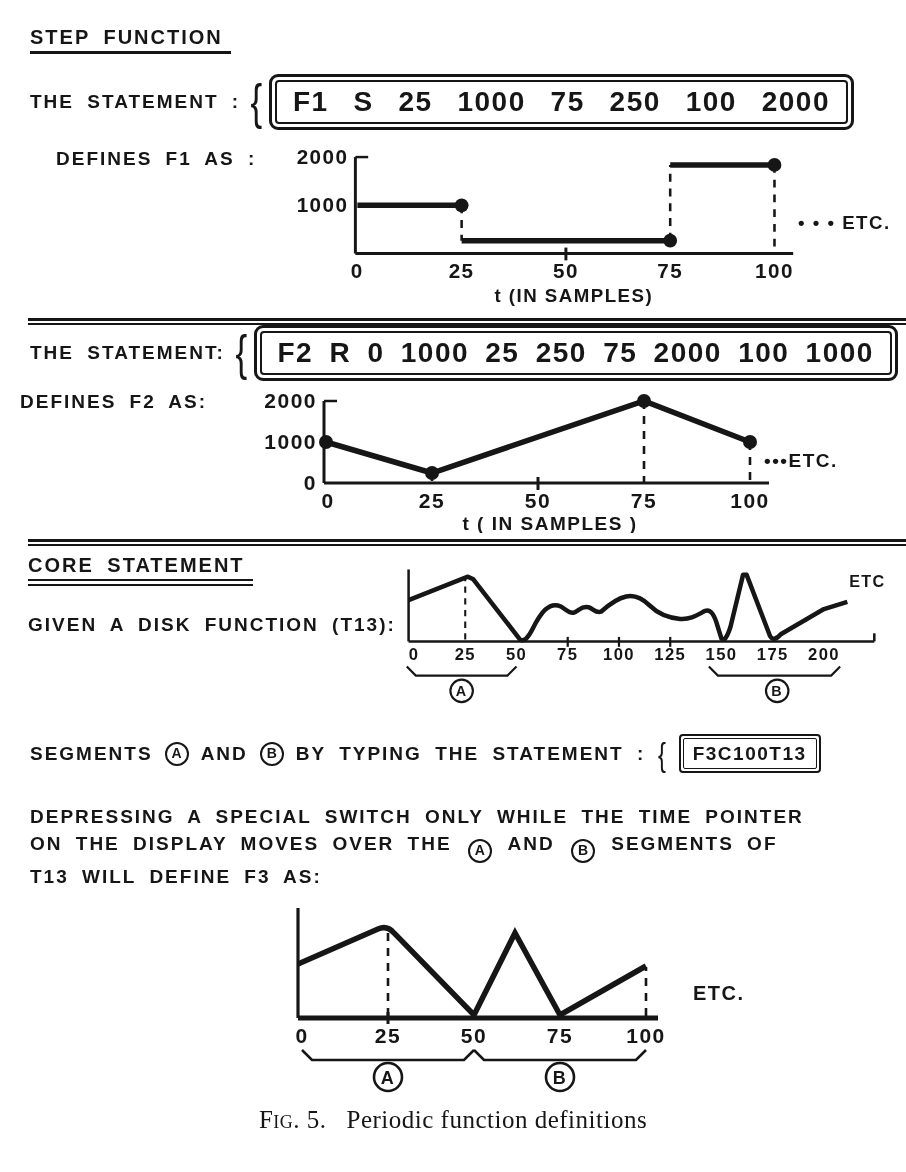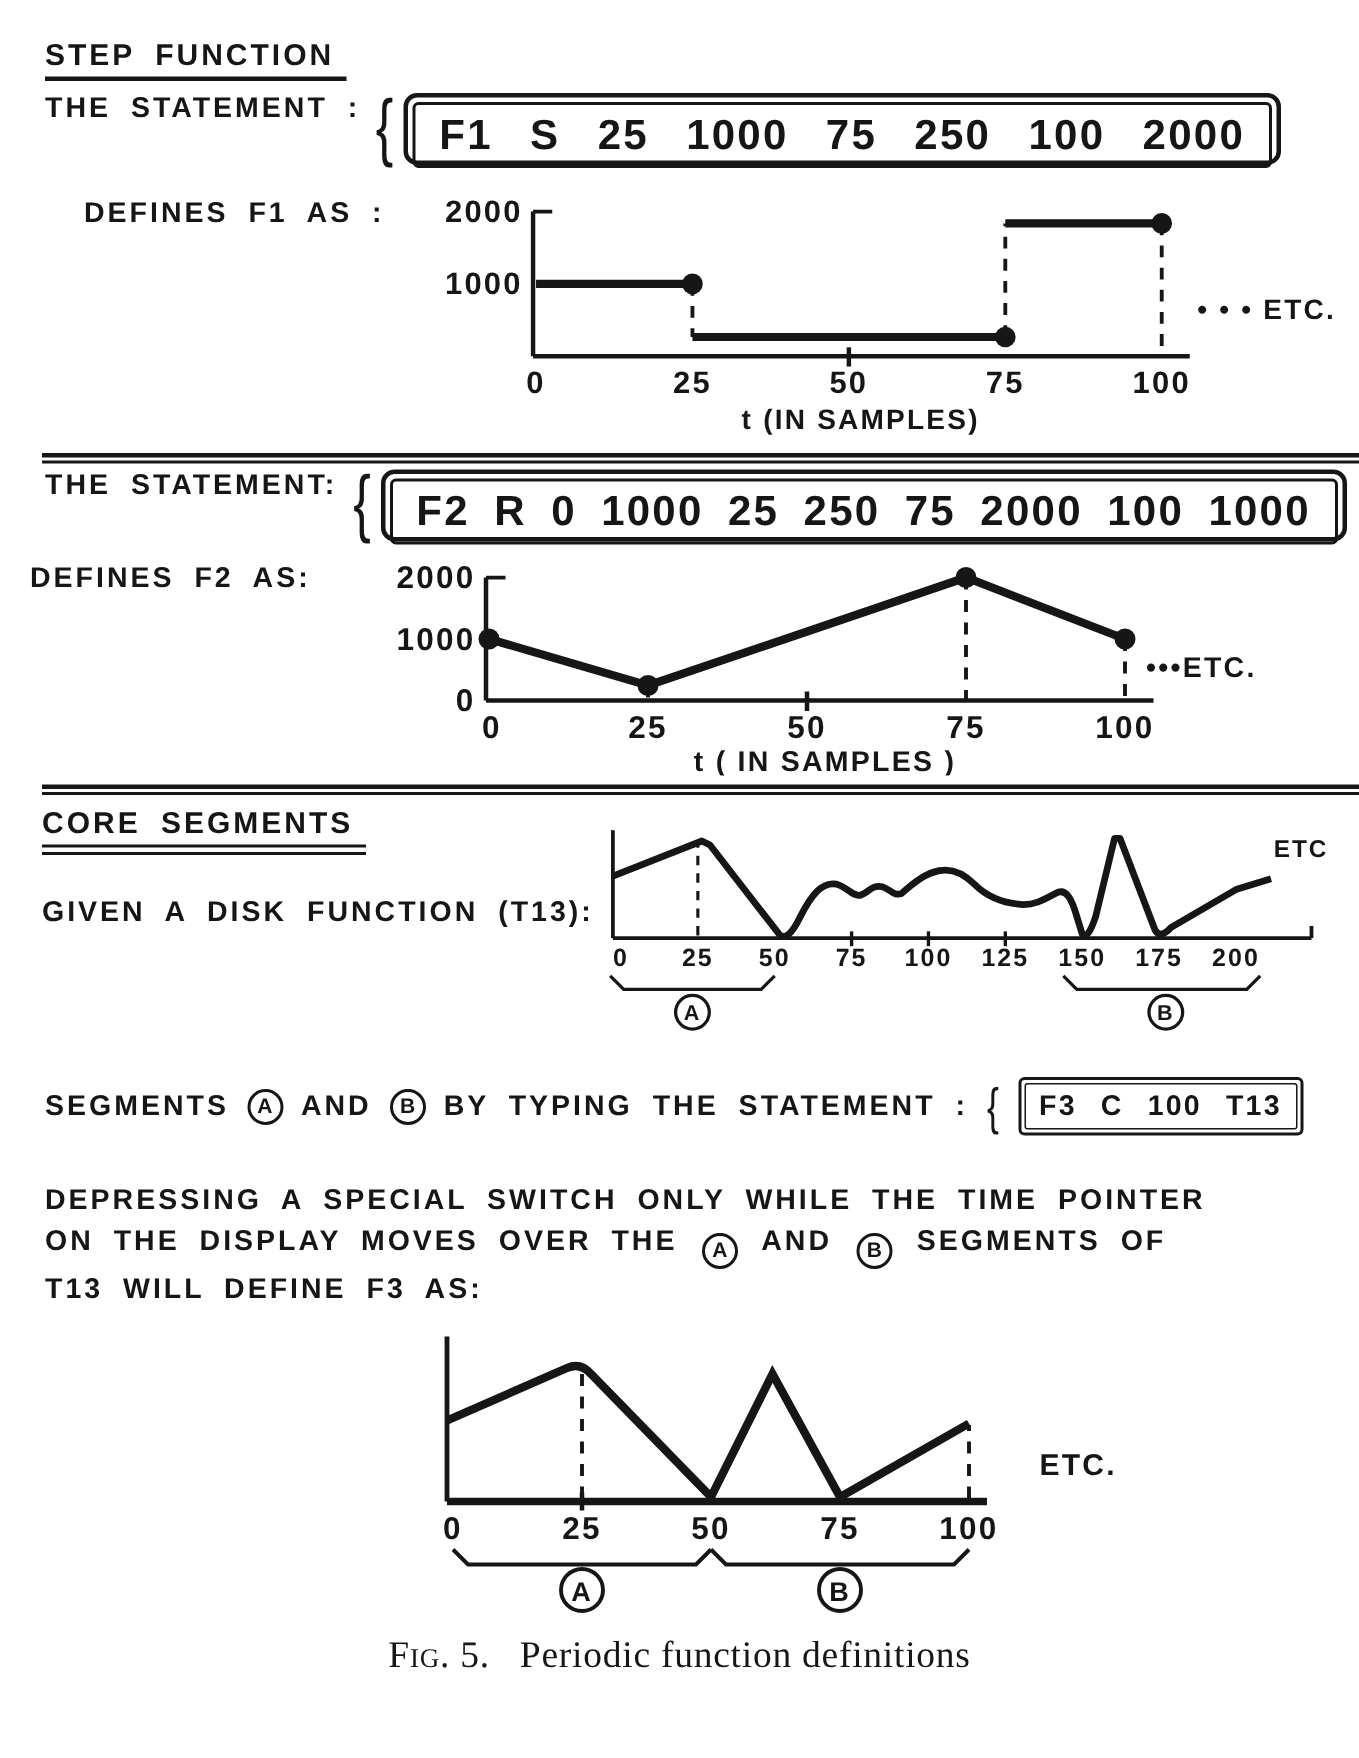--- a/index.html
+++ b/index.html
@@ -17,37 +17,37 @@
 
   .heading-wrap { margin-left: 30px; }
   .sec-heading {
     display: inline-block;
     font-size: 20px;
     padding: 0 8px 2px 0;
     border-bottom: 3px solid #161616;
   }
   .sec-heading.dbl { border-bottom: 7px double #161616; }
 
-  .stmt-row { display: flex; margin: 8px 0 0 30px; height: 48px; }
+  .stmt-row { display: flex; align-items: center; margin: 24px 0 0 30px; height: 48px; }
   .stmt-label { font-size: 19px; white-space: nowrap; }
   .brace {
     font-size: 50px; font-weight: 400; line-height: 44px;
     margin: 0 4px 0 8px; transform: scaleX(.7);
   }
   .brace.sm { font-size: 34px; line-height: 30px; margin: 0 0 0 2px; }
   .stmt-box { flex: 1 1 auto; border: 3px solid #161616; border-radius: 9px; padding: 3px; background: #fff; }
   .stmt-inner {
     border: 2px solid #161616; border-radius: 4px;
     display: flex; justify-content: space-between; align-items: center;
     padding: 4px 16px; font-size: 28px; letter-spacing: 1.5px; min-height: 28px;
   }
   .stmt-box.step-w { margin-right: 52px; }
   .stmt-box.ramp-w { margin-right: 8px; }
   .stmt-box.sm { flex: 0 0 auto; border-width: 2.5px; border-radius: 4px; padding: 2px; }
-  .stmt-inner.sm { border-width: 1.5px; border-radius: 2px; padding: 1px 9px; gap: 16px; font-size: 19px; }
+  .stmt-inner.sm { border-width: 1.5px; border-radius: 2px; padding: 1px 9px; font-size: 19px; }
 
   .defines-row { display: flex; align-items: flex-start; margin: 10px 0 0 20px; }
   .defines-label { font-size: 19px; white-space: nowrap; }
   .defines-label.f1 { width: 204px; padding-top: 12px; margin-left: 36px; }
   .defines-label.f2 { width: 204px; padding-top: 8px; }
   .given-label { font-size: 19px; width: 368px; padding-top: 24px; white-space: nowrap; }
 
   .sep { margin: 10px 0 0 28px; height: 7px; border-top: 3.5px solid #161616; border-bottom: 2.5px solid #161616; }
 
   .core-row { display: flex; align-items: flex-start; margin: 4px 0 0 28px; }
@@ -200,21 +200,21 @@
         <text x="526" y="125">100</text>
       </g>
       <text x="540" y="84" font-size="19">•••ETC.</text>
       <text x="326" y="147" font-size="19" text-anchor="middle">t ( IN SAMPLES )</text>
     </svg>
   </div>
 
   <div class="sep" style="margin-top:6px"></div>
 
   <div class="heading-wrap" style="margin-top:8px;margin-left:28px">
-    <span class="sec-heading dbl lettering">CORE SEGMENTS</span>
+    <span class="sec-heading dbl lettering">CORE STATEMENT</span>
   </div>
 
   <div class="core-row">
     <span class="given-label lettering">GIVEN A DISK FUNCTION (T13):</span>
     <svg width="490" height="144" viewBox="0 0 545 160">
       <g stroke="#161616" fill="none">
         <path d="M14,6 V86" stroke-width="2.8"></path>
         <path d="M14,86 H532" stroke-width="2.8"></path>
         <path d="M532,86 V77" stroke-width="2.8"></path>
         <path d="M191,81 V92" stroke-width="2.5"></path>

